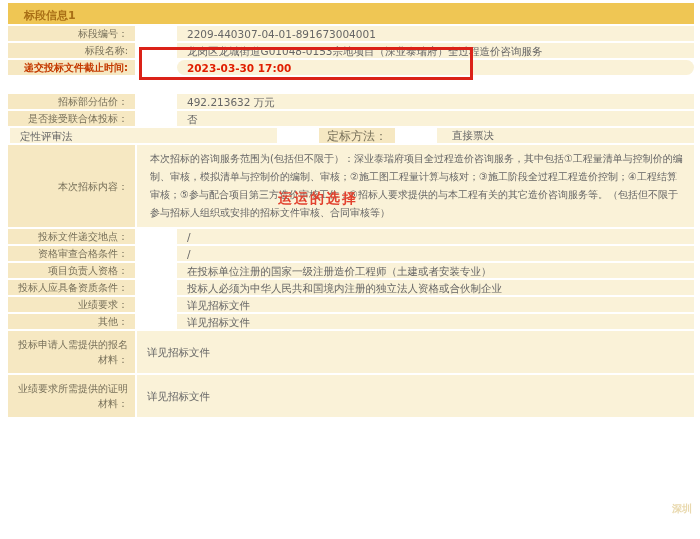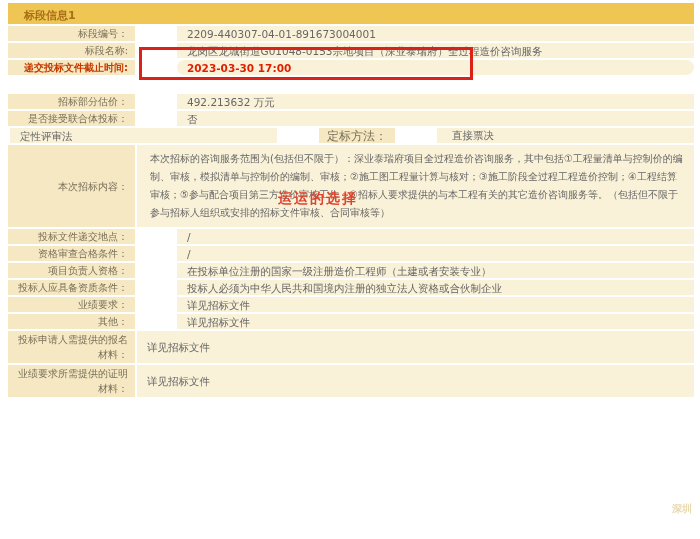--- a/index.html
+++ b/index.html
@@ -6,21 +6,21 @@
   .page{
     position:relative; width:700px; height:539px; background:#ffffff;
     overflow:hidden; font-family:"DejaVu Sans","Liberation Sans",sans-serif;
   }
   .tbl{position:absolute; left:8px; top:3px; width:686px;}
   .hdr{
     height:21px; background:#efc654; color:#a96f16; font-weight:bold;
     font-size:11px; line-height:25px; padding-left:16px; box-sizing:border-box;
   }
   .row{display:flex; margin-top:2px;}
-  .h25{height:15px;gap:40px;} .h82{height:82px;} .h42{height:32px;}
+  .h25{height:15px;gap:40px;} .h82{height:82px;} .h42{height:42px;}
   .lc{
     width:127px; background:#f6e8c2; color:#77705a; font-size:10px;
     display:flex; align-items:center; justify-content:flex-end;
     text-align:right; padding:0 7px 0 4px; box-sizing:border-box; flex:none;
     line-height:15px;
   }
   .vc{
     flex:1; background:#faf2d8; color:#666666; font-size:10.5px;
     display:flex; align-items:center; padding-left:10px; margin-left:2px;
     box-sizing:border-box; line-height:14px;

